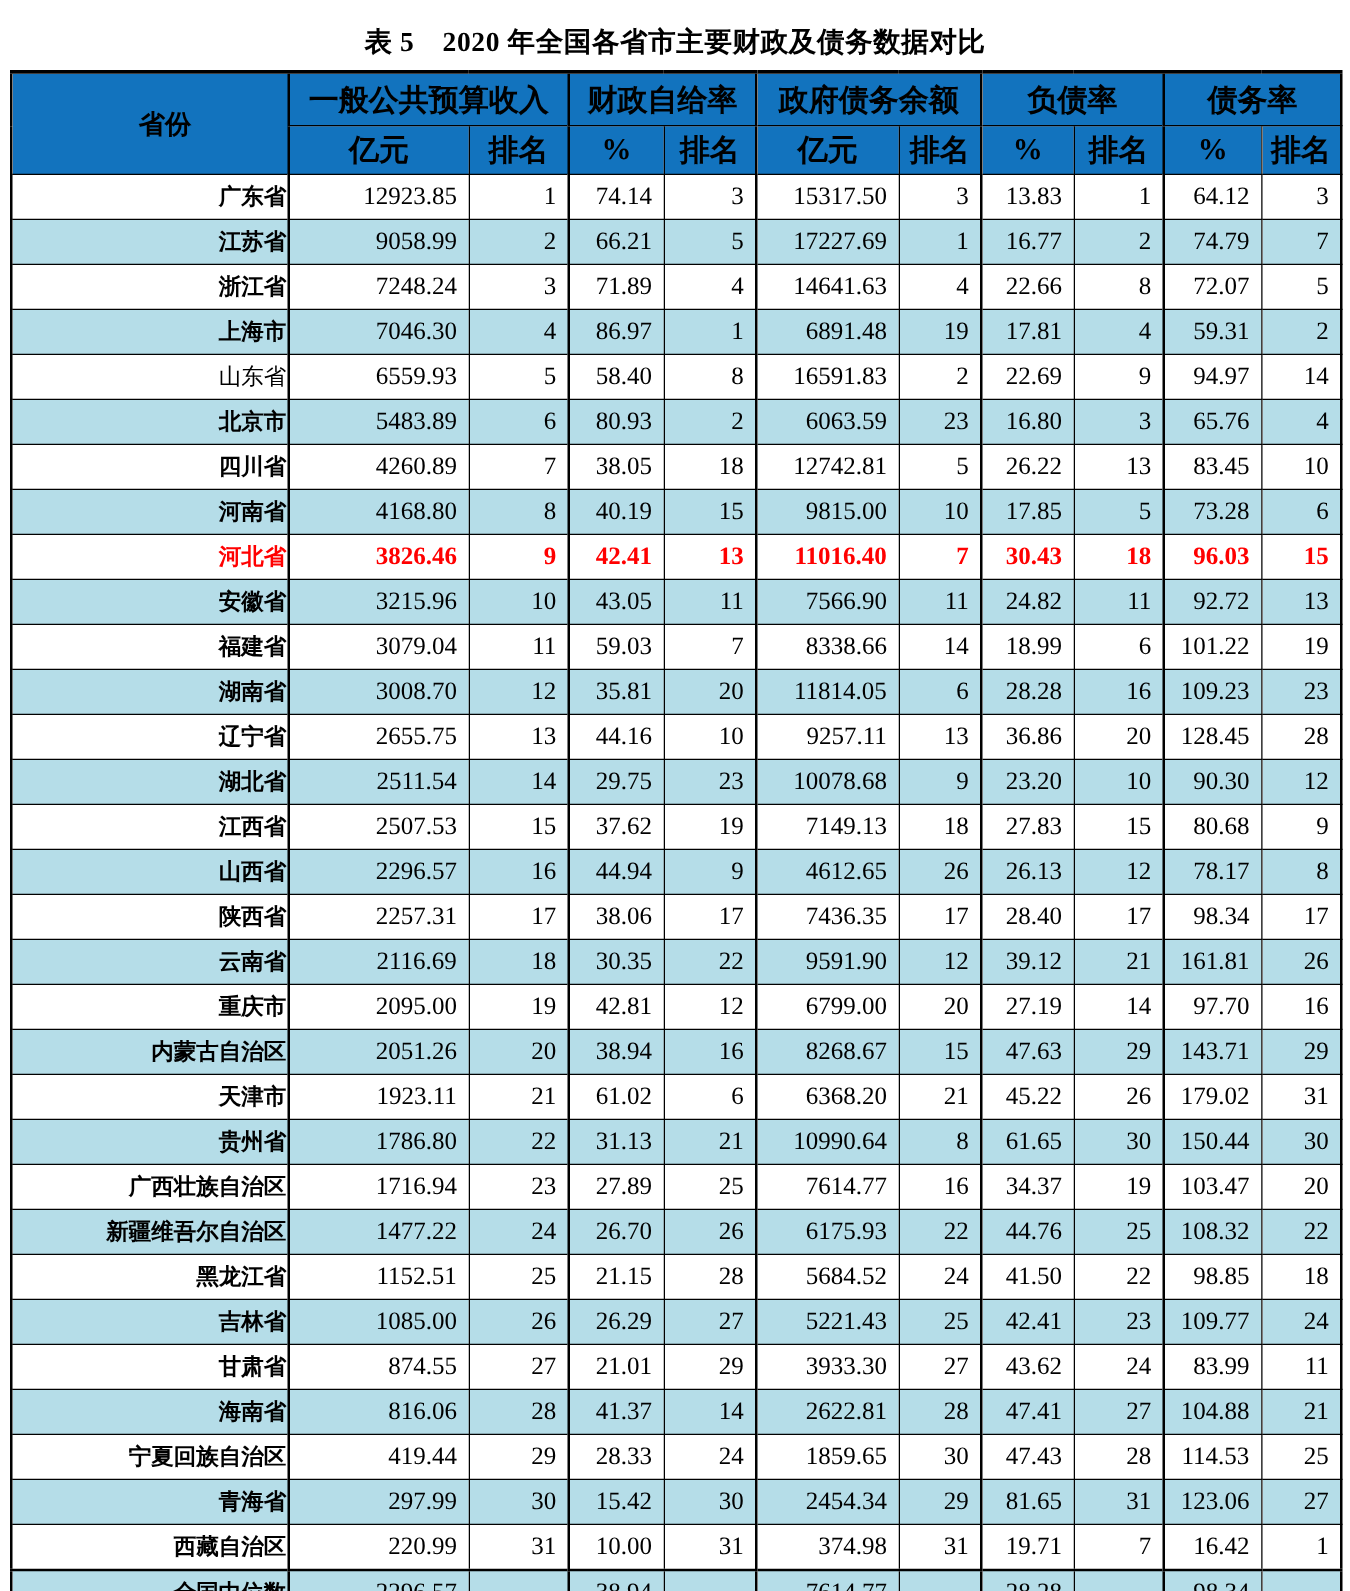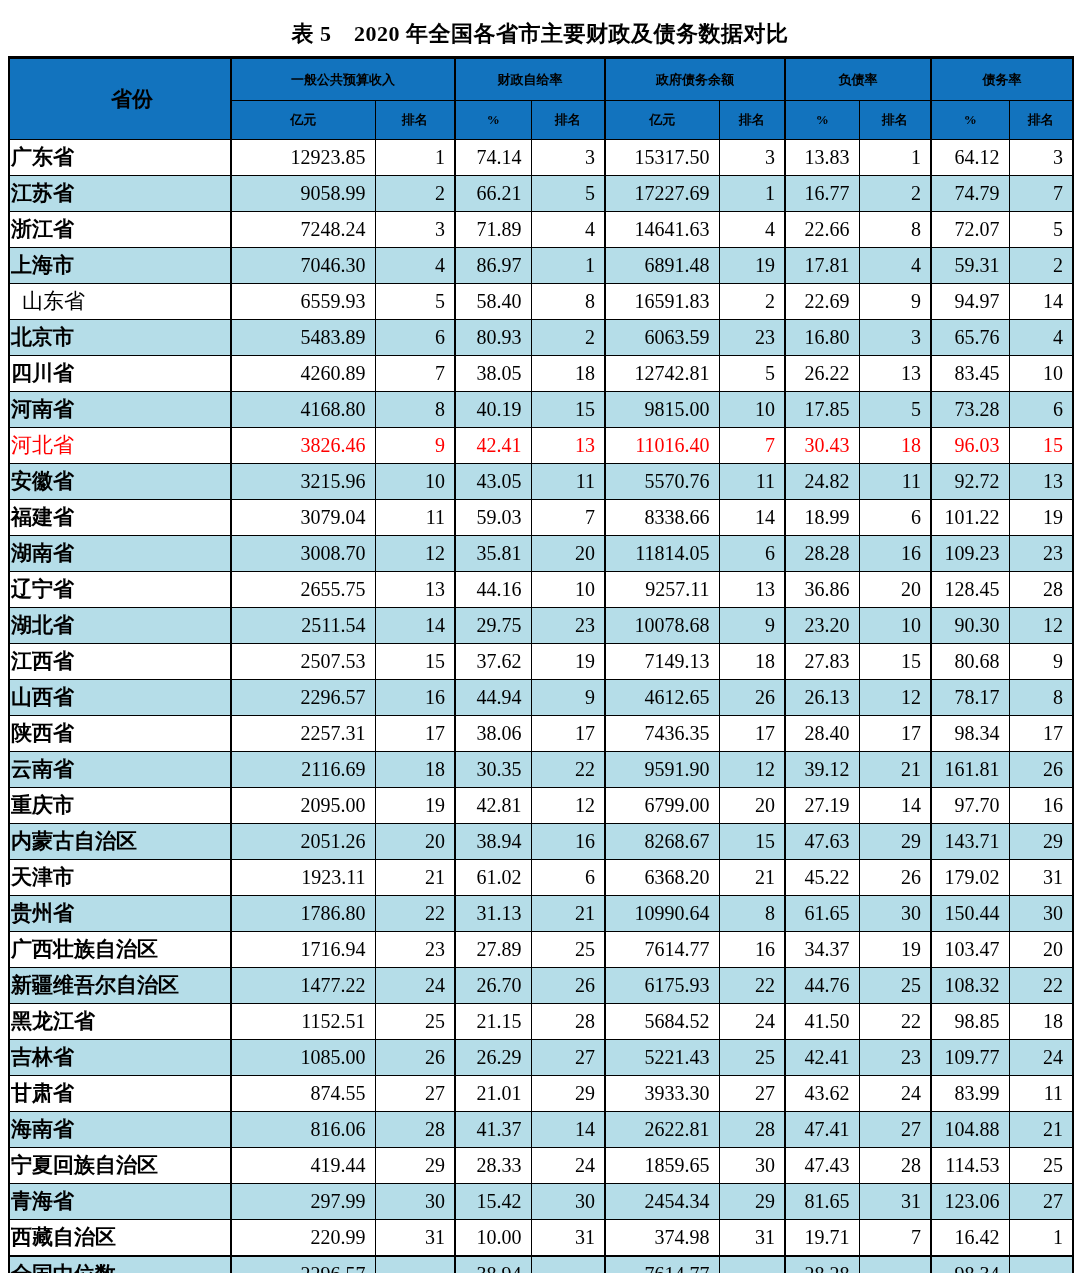--- a/index.html
+++ b/index.html
@@ -33,45 +33,45 @@
     border-bottom: 3px solid #000;
   }
   table.fin th, table.fin td {
     border: 1px solid #000;
     overflow: hidden;
     white-space: nowrap;
   }
   thead th {
     background: #1273BE;
     font-weight: bold;
-    font-size: 13px;
+    font-size: 24px;
     text-align: center;
   }
   thead tr.grp-row th { height: 39px; }
   thead tr.sub-row th { height: 36px; }
   thead th.corner { font-size: 21px; padding-left: 25px; }
   thead th.gs, tbody td.gs { border-left-width: 2px; }
   thead tr.sub-row th.gs { border-left-width: 2px; }
   tbody td {
     height: 33px;
     font-size: 20px;
     line-height: 33px;
   }
   tbody td.prov {
-    text-align: left;
+    text-align: right;
     font-weight: bold;
-    font-size: 21px;
+    font-size: 18px;
   }
   tbody td.prov.reg { font-weight: normal; padding-left: 12px; }
   tbody td.num {
     text-align: right;
     padding-right: 9px;
   }
   tbody tr:nth-child(even) { background: #B5DDE8; }
-  tbody tr.hl td { color: #FF0000; font-weight: normal; border-radius: 16px; }
+  tbody tr.hl td { color: #FF0000; font-weight: bold; border-radius: 16px; }
   tbody tr:nth-child(32) td { border-top-width: 2px; }
   thead tr.grp-row th { border-top-width: 3px; }
 </style>
 </head>
 <body>
 
 <div class="page">
 
   <div class="doc-title">表 5　2020 年全国各省市主要财政及债务数据对比</div>
 
@@ -228,21 +228,21 @@
           <td class="num">18</td>
           <td class="num gs">96.03</td>
           <td class="num">15</td>
         </tr>
         <tr>
           <td class="prov">安徽省</td>
           <td class="num gs">3215.96</td>
           <td class="num">10</td>
           <td class="num gs">43.05</td>
           <td class="num">11</td>
-          <td class="num gs">5570.76</td>
+          <td class="num gs">7566.90</td>
           <td class="num">11</td>
           <td class="num gs">24.82</td>
           <td class="num">11</td>
           <td class="num gs">92.72</td>
           <td class="num">13</td>
         </tr>
         <tr>
           <td class="prov">福建省</td>
           <td class="num gs">3079.04</td>
           <td class="num">11</td>

